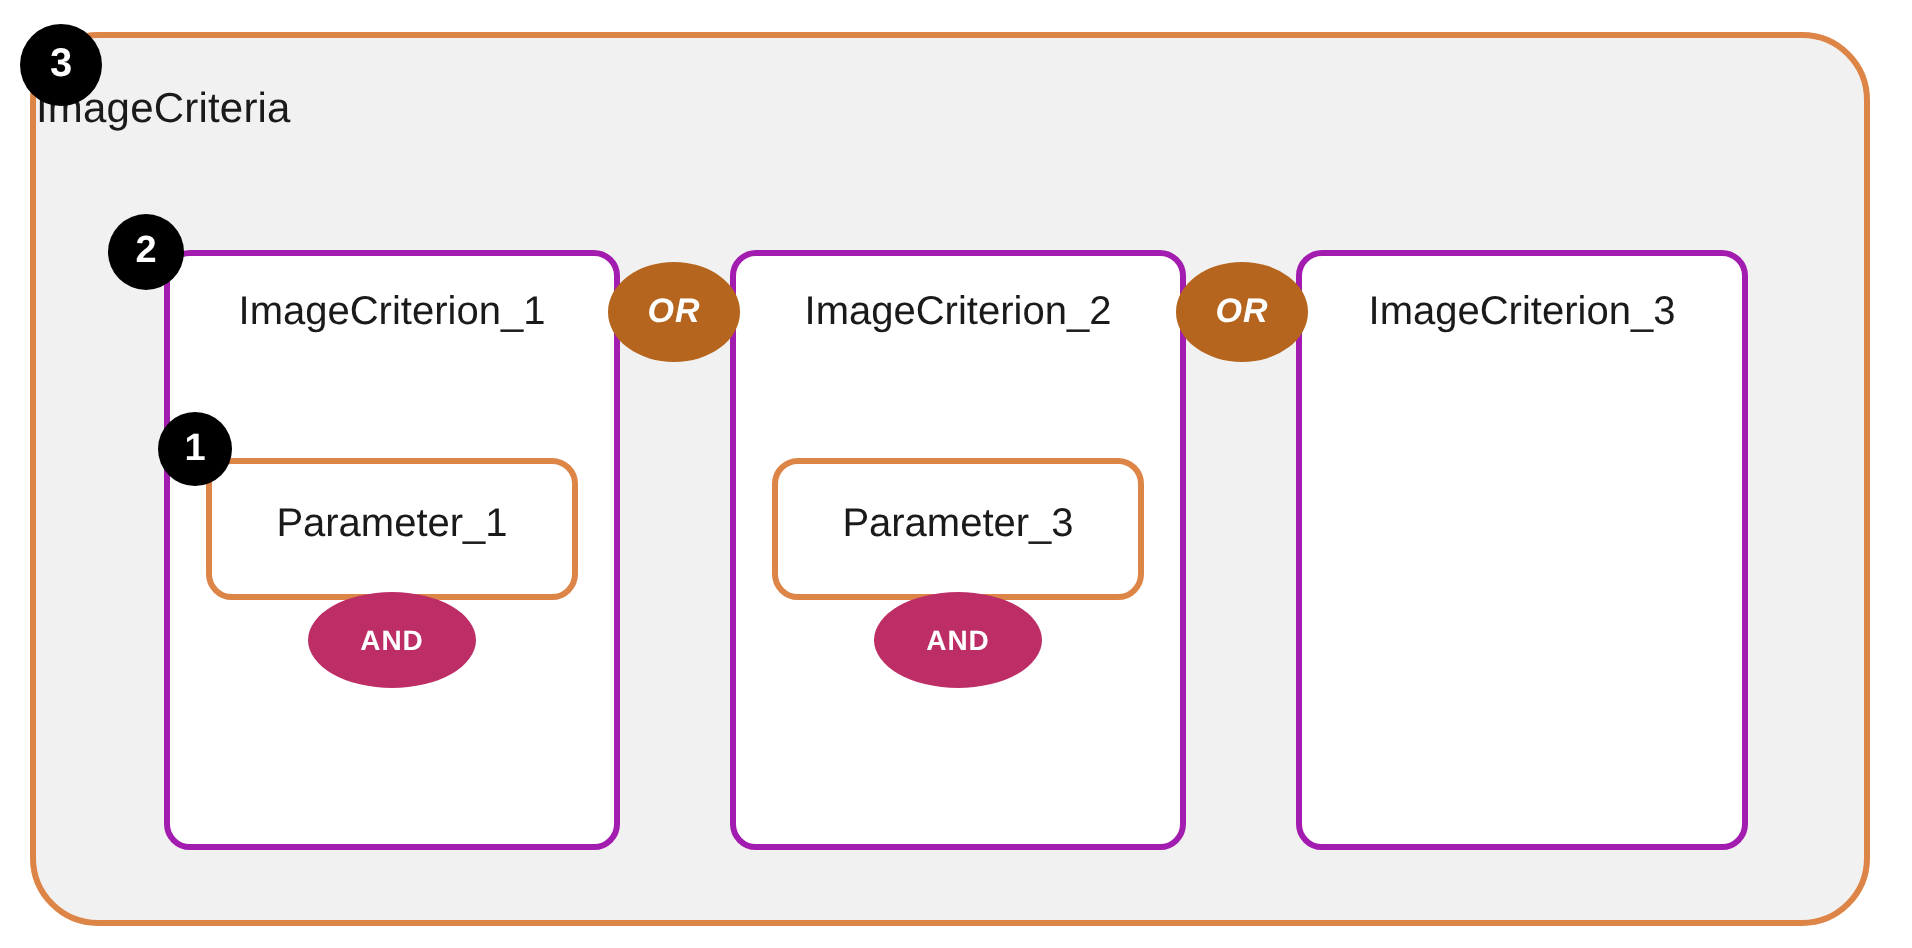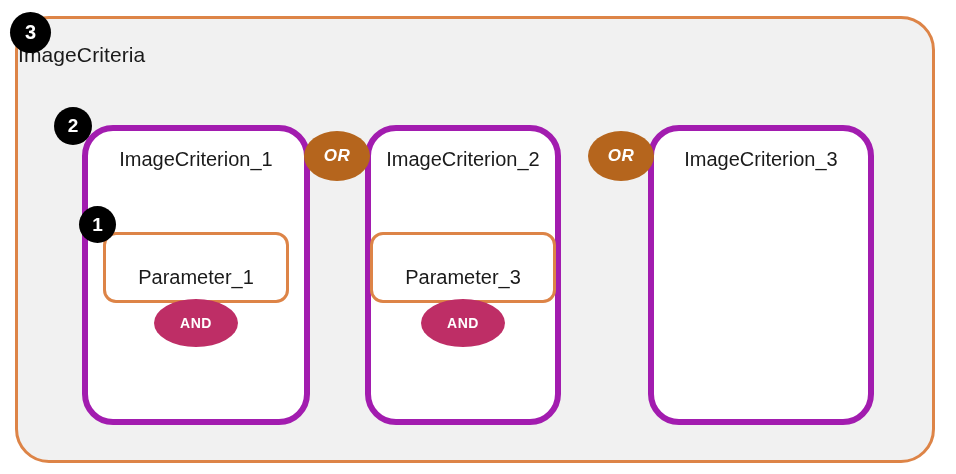--- a/index.html
+++ b/index.html
@@ -37,37 +37,37 @@
     top: 24px;
     font-size: 21px;
     color: #1a1a1a;
     letter-spacing: 0.1px;
   }
 
   
   .criterion {
     position: absolute;
     box-sizing: border-box;
-    border: 6px solid #a21caf;
-    border-radius: 31px;
+    border: 3px solid #a21caf;
+    border-radius: 13px;
     background: #ffffff;
     top: 125px;
     height: 300px;
   }
   .criterion-title {
     position: absolute;
     left: 0;
     right: 0;
     top: 17px;
     text-align: center;
     font-size: 20px;
     color: #1a1a1a;
   }
   #criterion-1 { left: 82px;  width: 228px; }
-  #criterion-2 { left: 365px; width: 196px; }
+  #criterion-2 { left: 365px; width: 228px; }
   #criterion-3 { left: 648px; width: 226px; }
 
   
   .parameter {
     position: absolute;
     box-sizing: border-box;
     border: 3px solid #DD8447;
     border-radius: 13px;
     background: #ffffff;
     width: 186px;
@@ -76,21 +76,20 @@
     transform: translateX(-50%);
   }
   .parameter-label {
     position: absolute;
     left: 0;
     right: 0;
     top: 19px;
     text-align: center;
     font-size: 20px;
     color: #1a1a1a;
-    margin-top: 12px;
   }
   .param-slot-top    { top: 101px; }
   .param-slot-bottom { top: 198px; }
 
   
   .and-chip {
     position: absolute;
     left: 50%;
     transform: translateX(-50%);
     top: 168px;

